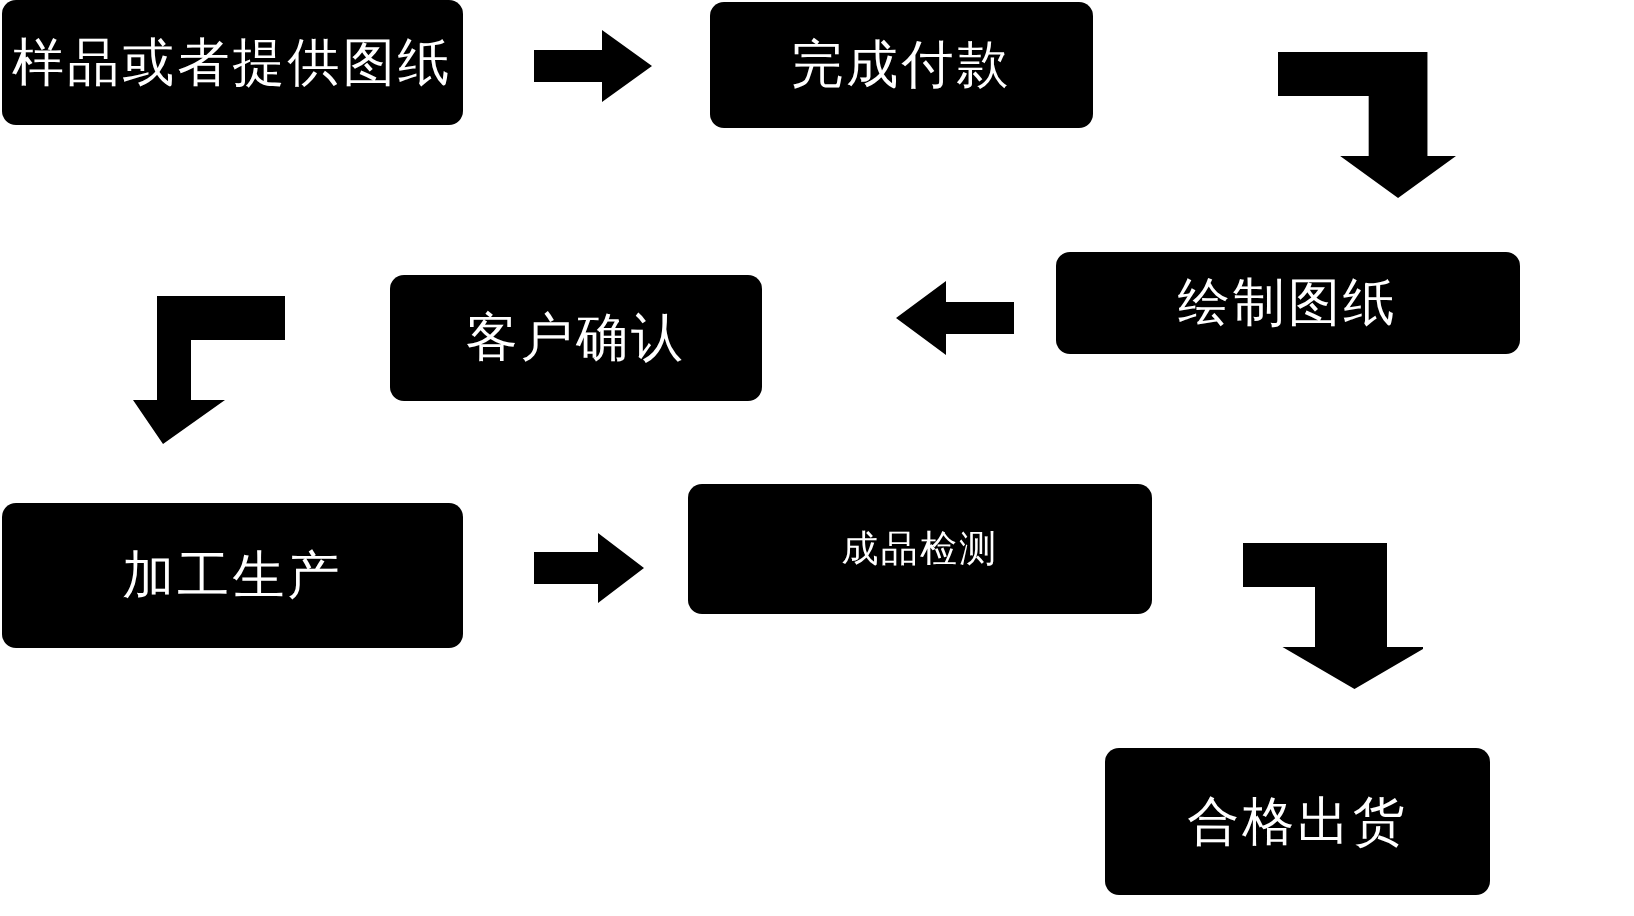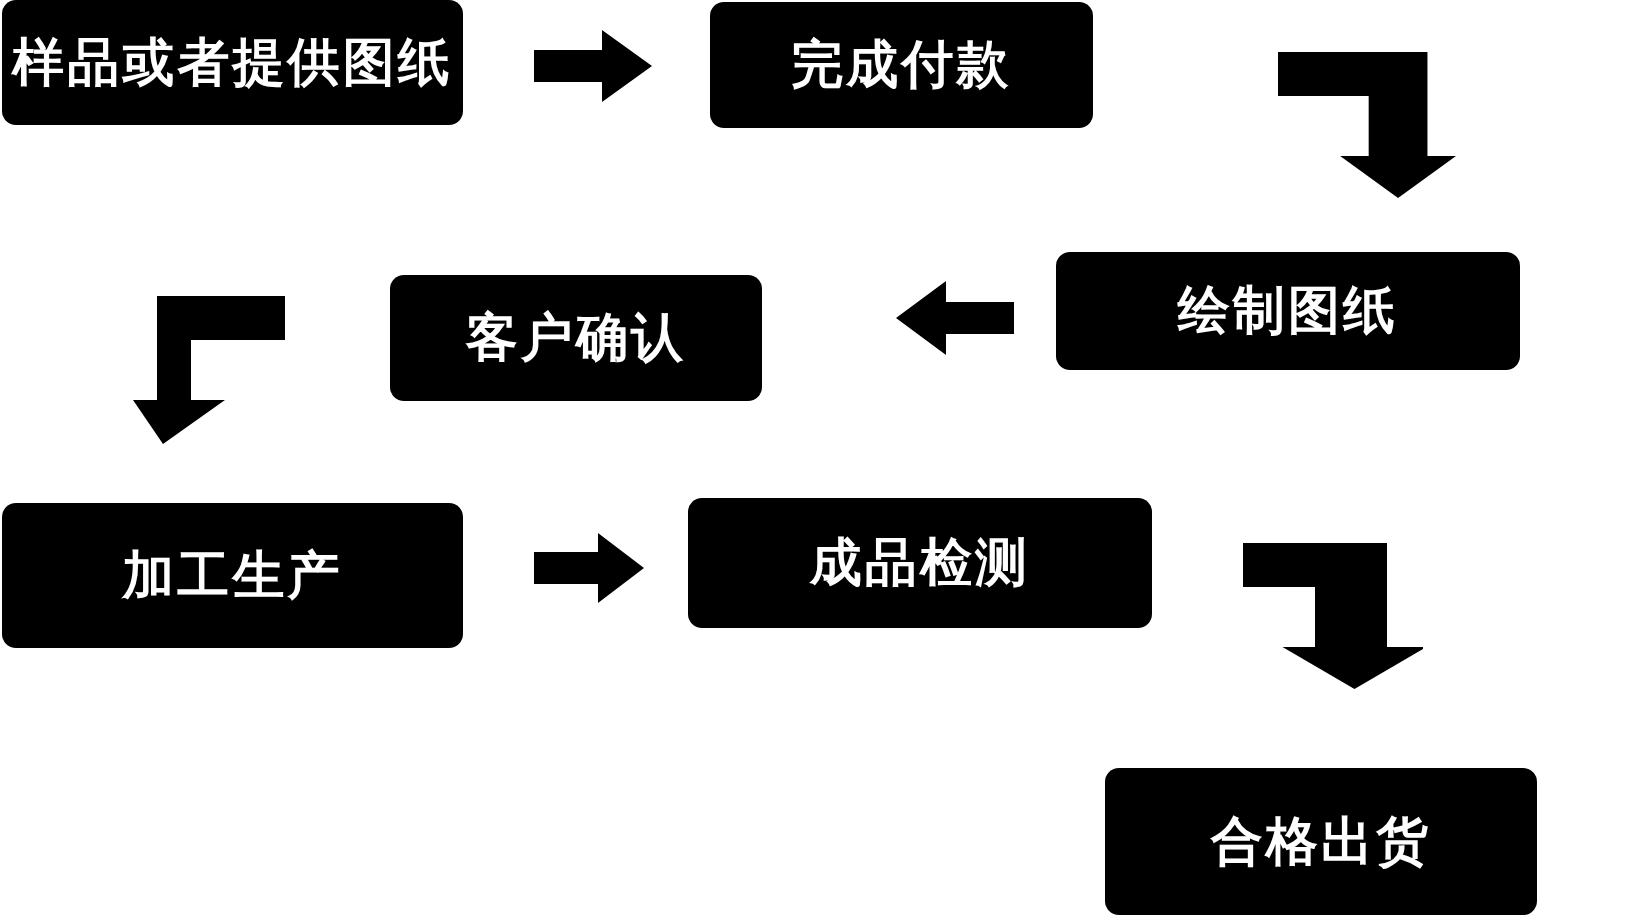--- a/index.html
+++ b/index.html
@@ -30,43 +30,42 @@
     align-items: center;
     justify-content: center;
     box-sizing: border-box;
     letter-spacing: 0.06em;
     line-height: 1.1;
     white-space: nowrap;
     user-select: none;
   }
   .node-label {
     display: block;
-    font-weight: bold;
   }
   .arrow-shape {
     position: absolute;
   }
   .arrow-shape svg {
     display: block;
     width: 100%;
     height: 100%;
   }
 
   
   #node-sample        { left: 2px;    top: 0px;   width: 461px; height: 125px; font-size: 52px; }
   #node-payment       { left: 710px;  top: 2px;   width: 383px; height: 126px; font-size: 52px; }
 
   
   #node-confirm       { left: 390px;  top: 252px; width: 372px; height: 126px; font-size: 52px; margin-top: 23px; }
-  #node-drawing       { left: 1056px; top: 252px; width: 464px; height: 118px; font-size: 52px; }
+  #node-drawing       { left: 1056px; top: 252px; width: 464px; height: 102px; font-size: 52px; }
 
   
   #node-production    { left: 2px;    top: 503px; width: 461px; height: 145px; font-size: 52px; }
-  #node-inspection    { left: 688px;  top: 498px; width: 464px; height: 130px; font-size: 52px; }
-  #node-shipping      { left: 1105px; top: 748px; width: 432px; height: 147px; font-size: 52px; margin-top: 20px; }
+  #node-inspection    { left: 688px;  top: 484px; width: 464px; height: 130px; font-size: 37px; }
+  #node-shipping      { left: 1105px; top: 748px; width: 385px; height: 147px; font-size: 52px; }
 
   
   #arrow-sample-to-payment       { left: 534px;  top: 30px;  width: 118px; height: 72px; }
   #arrow-payment-to-drawing      { left: 1278px; top: 52px;  width: 178px; height: 146px; }
   #arrow-drawing-to-confirm      { left: 896px;  top: 281px; width: 118px; height: 74px; }
   #arrow-confirm-to-production   { left: 133px;  top: 296px; width: 152px; height: 148px; }
   #arrow-production-to-inspection{ left: 534px;  top: 533px; width: 110px; height: 70px; }
   #arrow-inspection-to-shipping  { left: 1243px; top: 543px; width: 180px; height: 146px; }
 </style>
 </head>

